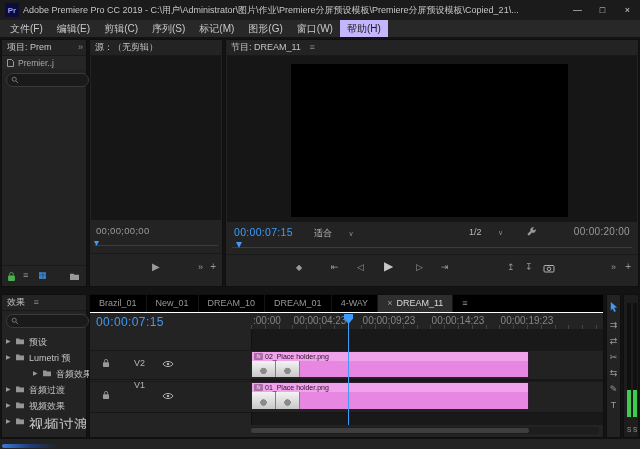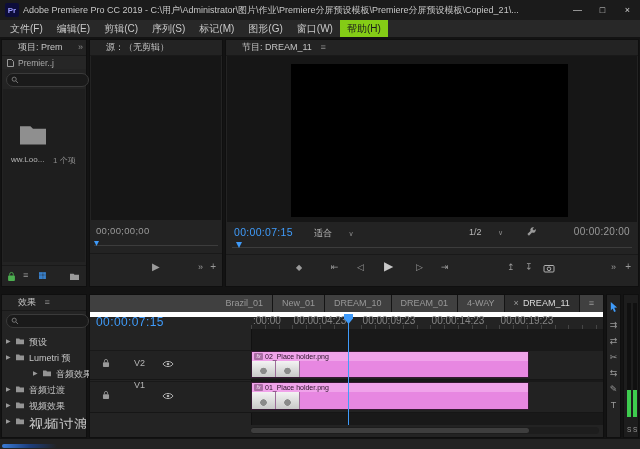--- a/index.html
+++ b/index.html
@@ -12,34 +12,34 @@
   .titlebar{position:absolute;top:0;left:0;right:0;height:20px;background:#1b1b1b;display:flex;align-items:center;}
   .pr-badge{width:14px;height:14px;margin-left:5px;border-radius:2px;background:#0d0d3a;color:#9b9bff;
             font-size:8px;font-weight:bold;display:flex;align-items:center;justify-content:center;}
   .win-title{margin-left:4px;font-size:9px;color:#c6c6c6;white-space:nowrap;overflow:hidden;max-width:520px;}
   .win-controls{position:absolute;right:0;top:0;height:20px;display:flex;}
   .win-btn{width:25px;height:20px;display:flex;align-items:center;justify-content:center;font-size:9px;color:#d2d2d2;}
 
   
   .menubar{position:absolute;top:20px;left:0;right:0;height:17px;background:#282828;display:flex;align-items:stretch;padding-left:3px;}
   .menu-item{font-size:10px;color:#c9c9c9;padding:0 7px;line-height:17px;white-space:nowrap;}
-  .menu-item.hl{background:#84cc16;color:#1b1b1b;}
+  .menu-item.hl{background:#c4b5fd;color:#1b1b1b;}
 
   
   .panel{position:absolute;background:#232323;border:1px solid #0f0f0f;box-sizing:border-box;}
   .phead{height:15px;line-height:15px;font-size:9px;color:#c4c4c4;border-bottom:1px solid #191919;
-         padding-left:16px;white-space:nowrap;position:relative;background:#232323;}
+         padding-left:5px;white-space:nowrap;position:relative;background:#232323;}
   .phead .pmenu{color:#8a8a8a;margin-left:6px;font-size:9px;}
   .searchbox{position:absolute;background:#1a1a1a;border:1px solid #3a3a3a;border-radius:7px;display:flex;align-items:center;padding-left:4px;}
   .searchbox input{background:transparent;border:0;outline:0;width:80%;height:9px;font-size:8px;color:#c0c0c0;padding:0 0 0 3px;}
   .tc-blue{color:#3f9bfa;}
   .glyph{color:#9a9a9a;}
 
   
-  .tl-tabs{position:absolute;top:0;left:0;right:0;height:17px;background:#404040;display:flex;align-items:stretch;border-bottom:5px solid #ffffff;justify-content:flex-end;}
+  .tl-tabs{position:absolute;top:0;left:0;right:0;height:17px;background:#000000;display:flex;align-items:stretch;border-bottom:1px solid #ffffff;}
   .tl-tab{font-size:9px;color:#989898;line-height:17px;padding:0 9px;border-right:1px solid #141414;white-space:nowrap;}
   .tl-tab.active{background:#2e2e2e;color:#dadada;}
   .tl-tab .closex{color:#9a9a9a;margin-right:4px;}
   .ruler-label{position:absolute;top:2px;font-size:10px;color:#858585;white-space:nowrap;}
   .clip{position:absolute;box-sizing:border-box;border:1px solid rgba(80,15,75,.45);}
   .clip .chead{height:9px;line-height:9px;font-size:7px;color:#2a1028;background:#f0a3ea;white-space:nowrap;overflow:hidden;padding-left:13px;position:relative;}
   .clip .fxbadge{position:absolute;left:2px;top:1px;width:9px;height:7px;line-height:7px;font-size:5px;text-align:center;
                  background:rgba(40,8,38,.35);color:#fbe9fa;border-radius:1px;font-style:italic;}
   .clip .cbody{position:absolute;left:0;right:0;top:9px;bottom:0;background:#e787e1;}
   .thumb{position:absolute;top:0;bottom:0;width:23px;border-right:1px solid #9c6d99;
@@ -97,27 +97,20 @@
         </svg>
       <span class="abs" style="left:16px;top:2px;font-size:8.5px;color:#ababab;">Premier..j</span>
     </div>
     <div class="searchbox" style="left:4px;top:33px;width:77px;height:12px;">
       <svg width="8" height="8" viewBox="0 0 10 10">
           <circle cx="4" cy="4" r="2.6" fill="none" stroke="#8a8a8a"></circle>
           <path d="M6.2 6.2l2.6 2.6" stroke="#8a8a8a"></path>
         </svg>
       <input style="">
     </div>
-    <div class="abs" style="left:1px;top:49px;width:82px;height:173px;background:#1e1e1e;">
-      <svg class="abs" style="left:14px;top:32px;" width="32" height="26" viewBox="0 0 12 10">
-          <path d="M1 2h4l1 1h5v6H1z" fill="#8f8f8f"></path>
-        </svg>
-      <span class="abs" style="left:8px;top:66px;font-size:8px;color:#b5b5b5;">ww.Loo...</span>
-      <span class="abs" style="left:50px;top:66px;font-size:8px;color:#8a8a8a;">1 个项</span>
-    </div>
     <div class="abs" style="left:0;bottom:0;width:100%;height:20px;background:#232323;border-top:1px solid #191919;">
       <svg class="abs" style="left:5px;top:5px;" width="9" height="11" viewBox="0 0 10 12">
           <path d="M3 5V3.5a2 2 0 0 1 4 0V5" stroke="#4caf50" fill="none"></path>
           <rect x="1.2" y="5" width="7.6" height="6" rx="1" fill="#4caf50"></rect>
         </svg>
       <span class="abs glyph" style="left:21px;top:4px;font-size:9px;">≡</span>
       <span class="abs" style="left:36px;top:4px;font-size:9px;color:#3f9bfa;">▦</span>
       <svg class="abs" style="right:6px;top:6px;" width="11" height="9" viewBox="0 0 12 10">
           <path d="M1 2h4l1 1h5v6H1z" fill="#9a9a9a"></path>
         </svg>

